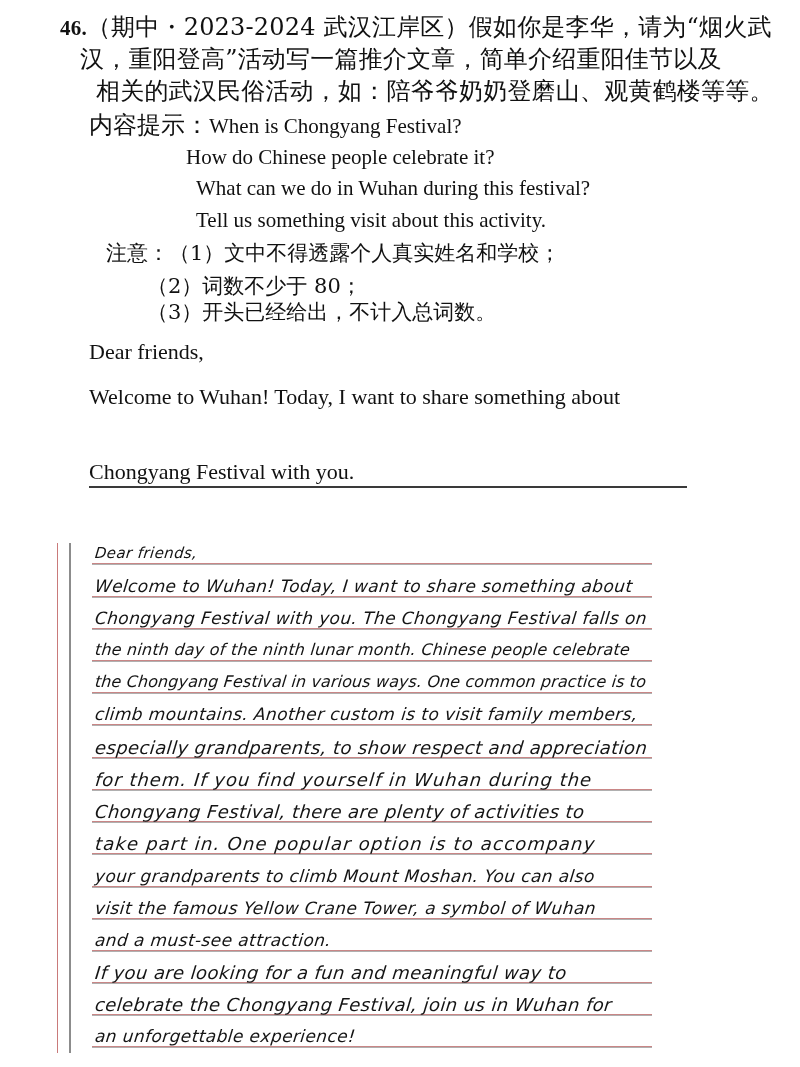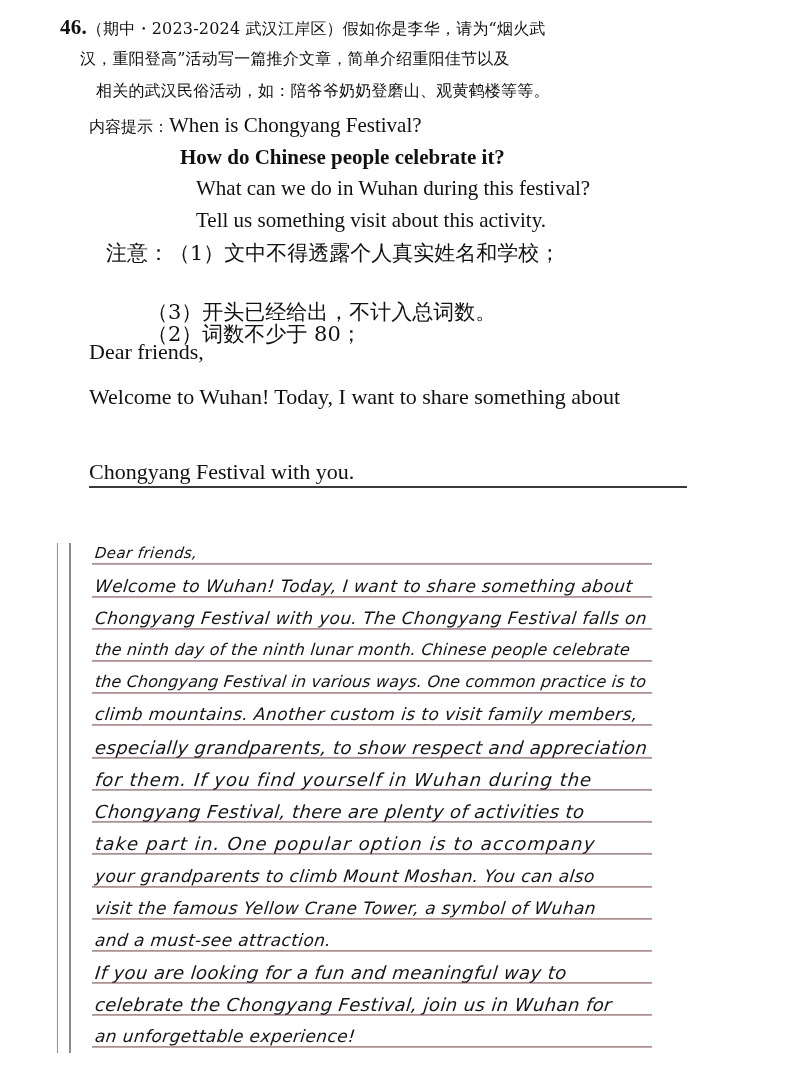--- a/index.html
+++ b/index.html
@@ -2,21 +2,21 @@
 <html><head>
 <meta charset="utf-8">
 <style>
   html, body { margin: 0; padding: 0; background: #ffffff; }
   body { width: 800px; height: 1067px; position: relative; overflow: hidden;
          font-family: "Liberation Serif", "DejaVu Serif", serif; color: #111; }
 
   .question { position: absolute; left: 60px; top: 14px; width: 640px; }
   .q-line { position: absolute; white-space: nowrap; font-size: 21px; line-height: 26px; letter-spacing: 0.2px; }
   .q-num { font-weight: bold; }
-  .cn { font-family: "DejaVu Serif", serif; font-size: 16px; }
+  .cn { font-family: "DejaVu Serif", serif; font-size: 24px; }
 
   .hint-line, .note-line { position: absolute; white-space: nowrap; font-size: 21px; line-height: 26px; }
 
   .given { position: absolute; left: 89px; font-size: 22px; line-height: 28px; white-space: nowrap; }
 
   .answer-rule { position: absolute; left: 89px; top: 486px; width: 598px; height: 2px; background: #3a3a3a; }
 
   
   .sheet { position: absolute; left: 0; top: 540px; width: 800px; height: 515px; }
   .margin-red { position: absolute; left: 57px; top: 3px; width: 1px; height: 510px; background: #c97a7a; }
@@ -34,28 +34,28 @@
   <div class="q-line" style="top:0px;left:0px;">
     <span class="q-num">46.</span><span class="cn">（期中・2023-2024 武汉江岸区）假如你是李华，请为“烟火武</span>
   </div>
   <div class="q-line cn" style="top:32px;left:20px;">汉，重阳登高”活动写一篇推介文章，简单介绍重阳佳节以及</div>
   <div class="q-line cn" style="top:64px;left:36px;">相关的武汉民俗活动，如：陪爷爷奶奶登磨山、观黄鹤楼等等。</div>
 </div>
 
 <div class="hint-line" style="left:89px;top:112px;">
   <span class="cn">内容提示：</span><span>When is Chongyang Festival?</span>
 </div>
-<div class="hint-line" style="left:180px;top:144px;font-weight:bold;">How do Chinese people celebrate it?</div>
+<div class="hint-line" style="left:186px;top:144px;">How do Chinese people celebrate it?</div>
 <div class="hint-line" style="left:196px;top:175px;text-align:right;">What can we do in Wuhan during this festival?</div>
 <div class="hint-line" style="left:196px;top:207px;">Tell us something visit about this activity.</div>
 
 <div class="note-line cn" style="left:106px;top:240px;">
   <span>注意：</span><span>（1）文中不得透露个人真实姓名和学校；</span>
 </div>
-<div class="note-line cn" style="left:147px;top:273px;margin-top:48px;">（2）词数不少于 80；</div>
+<div class="note-line cn" style="left:147px;top:273px;">（2）词数不少于 80；</div>
 <div class="note-line cn" style="left:147px;top:299px;">（3）开头已经给出，不计入总词数。</div>
 
 <div class="given" style="top:338px;">Dear friends,</div>
 <div class="given" style="top:383px;">Welcome to Wuhan! Today, I want to share something about</div>
 <div class="given" style="top:418px;margin-top:40px;">Chongyang Festival with you.</div>
 
 <div class="answer-rule"></div>
 
 <div class="sheet">
   <div class="margin-red"></div>

